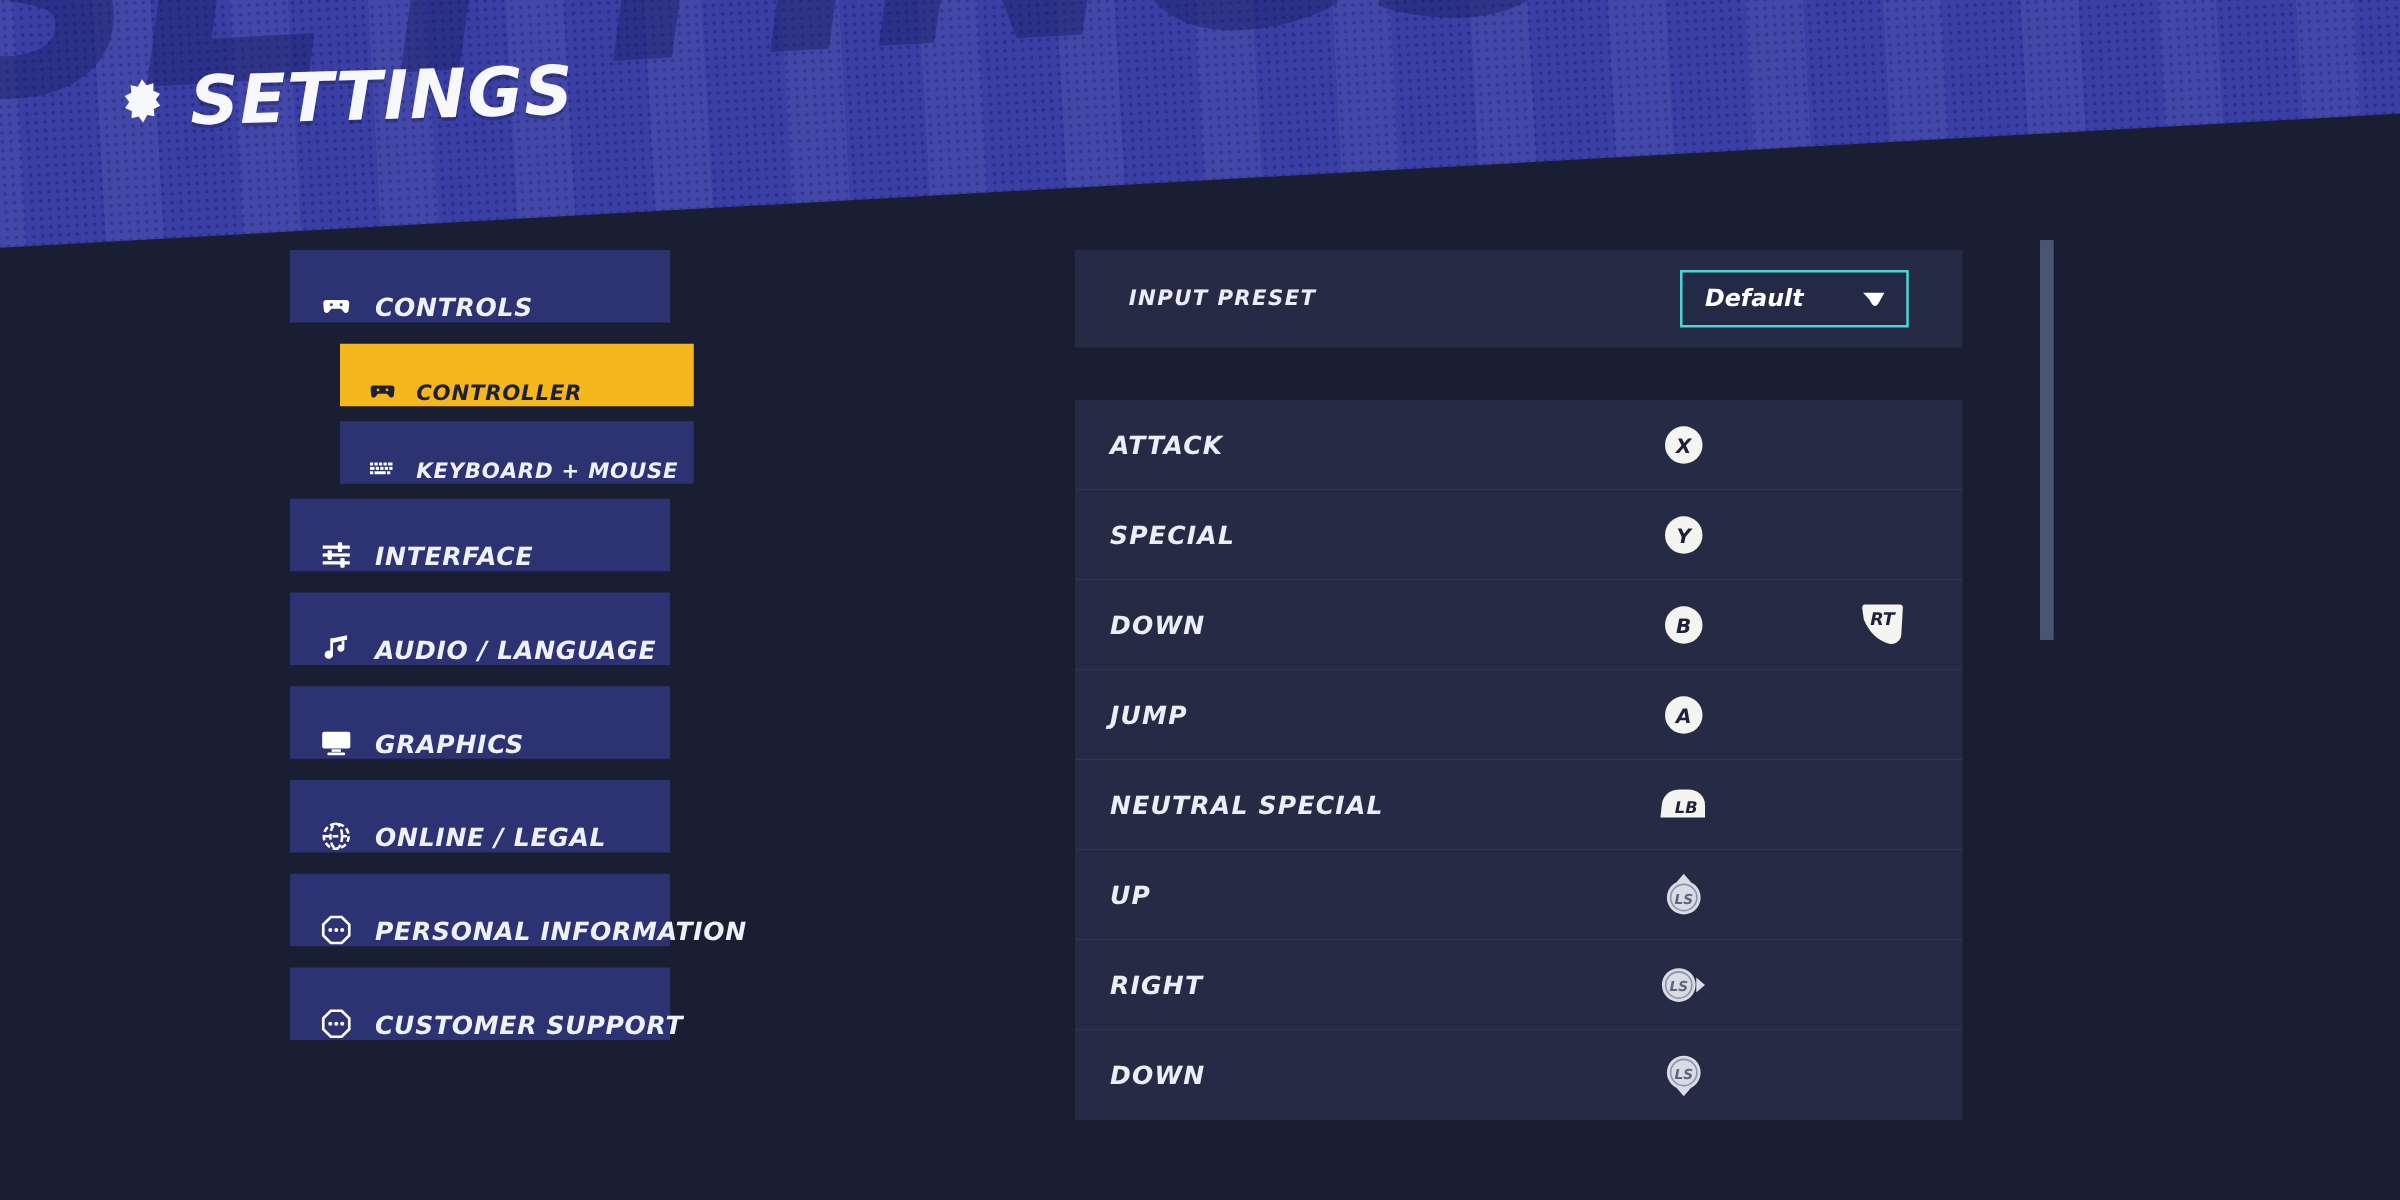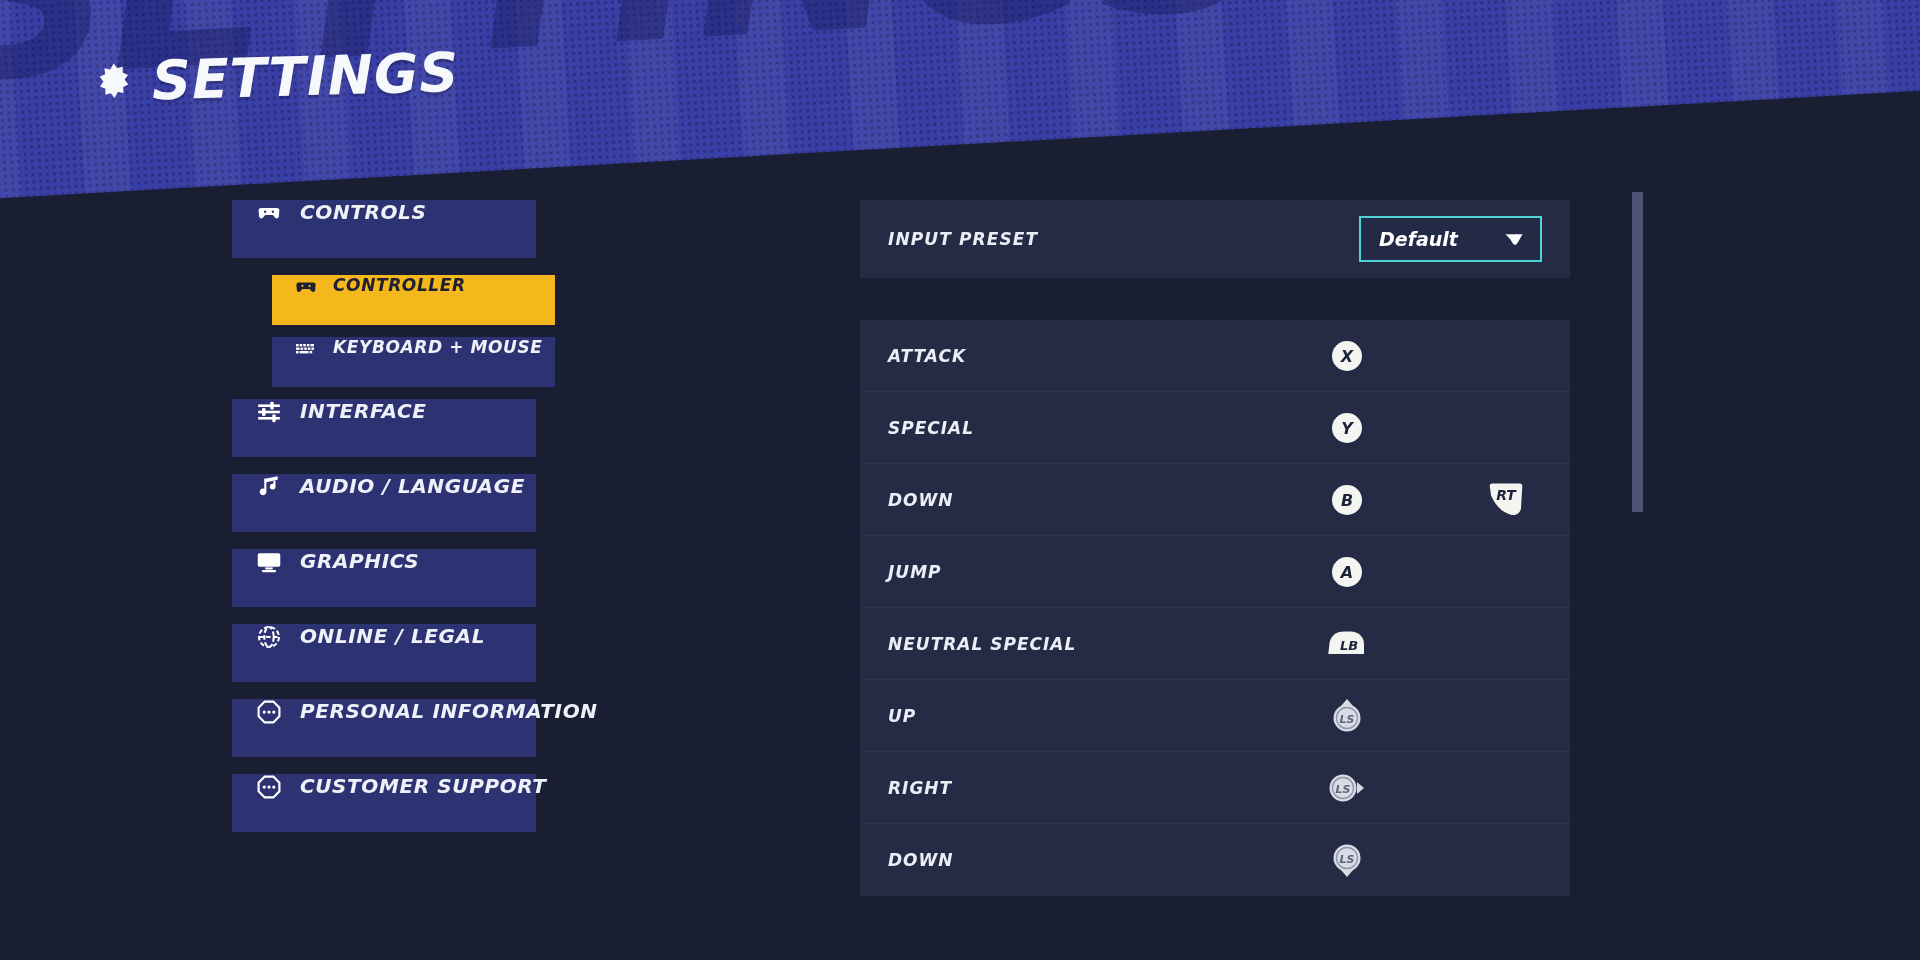--- a/index.html
+++ b/index.html
@@ -56,21 +56,21 @@
   }
 
   
   .sidebar {
     position:absolute; left:232px; top:200px; width:310px;
   }
   .nav-item {
     position:relative;
     height:58px; margin-bottom:17px;
     background:#2d3272;
-    display:flex; align-items:flex-start;
+    display:flex; align-items:flex-end;
     padding-left:24px; gap:18px;
     width:304px;
     cursor:pointer;
   }
   .nav-item.sub {
     margin-left:40px; width:283px; height:50px; margin-bottom:12px;
     padding-left:22px; gap:15px;
   }
   .nav-item.sub.active { background:#f5b81c; }
   .nav-label {
@@ -84,21 +84,21 @@
   .nav-item.sub .nav-ico { width:24px; height:24px; flex:0 0 24px; }
 
   
   .content { position:absolute; left:860px; top:200px; width:710px; }
   .panel {
     background:#252b44;
     width:710px;
   }
   .preset-panel {
     height:78px; display:flex; align-items:center;
-    padding:0 28px; justify-content:space-between;
+    padding:0 43px; justify-content:space-between;
     margin-bottom:42px;
     text-align:center;
   }
   .preset-label {
     font-size:17px; font-weight:bold; font-style:italic;
     color:#e9edf5; letter-spacing:1.1px;
     font-family:"DejaVu Sans", sans-serif;
   }
   .dropdown {
     width:183px; height:46px;
@@ -116,21 +116,21 @@
   .bind-list { background:#252b44; width:710px; }
   .bind-row {
     position:relative;
     height:72px; display:flex; align-items:center;
     padding-left:28px;
     border-bottom:1px solid #2e3552;
     cursor:pointer;
   }
   .bind-row:last-child { border-bottom:none; }
   .bind-name {
-    font-size:17px; font-weight:bold; font-style:italic;
+    font-size:20px; font-weight:bold; font-style:italic;
     color:#eaeef6; letter-spacing:1px; width:420px;
     font-family:"DejaVu Sans", sans-serif;
   }
   .glyph-slot { width:78px; display:flex; align-items:center; justify-content:center; }
   .glyph-slot.second { margin-left:80px; }
   .g-svg { display:block; }
 
   
   .scrollbar-track {
     position:absolute; left:1632px; top:192px; width:11px; height:768px;

